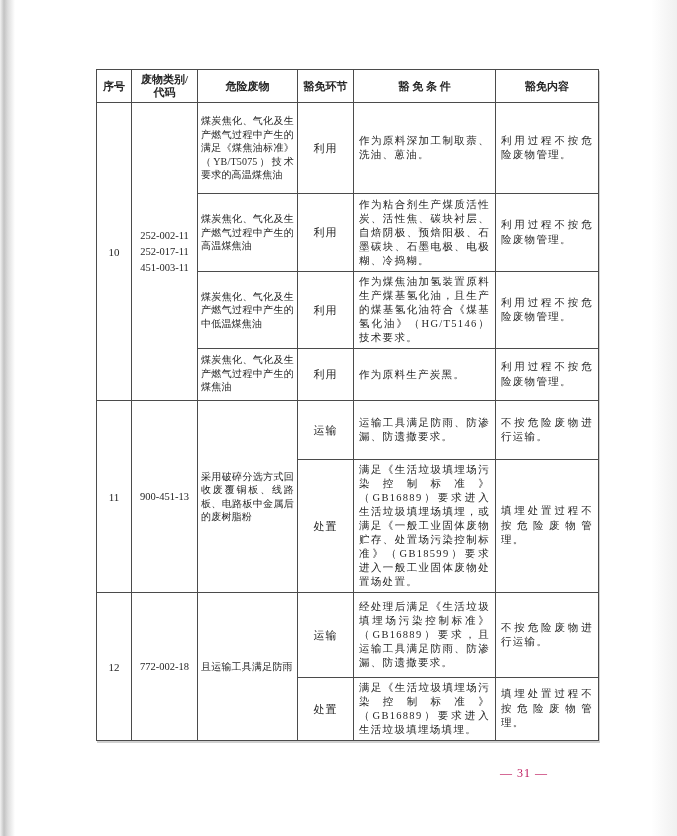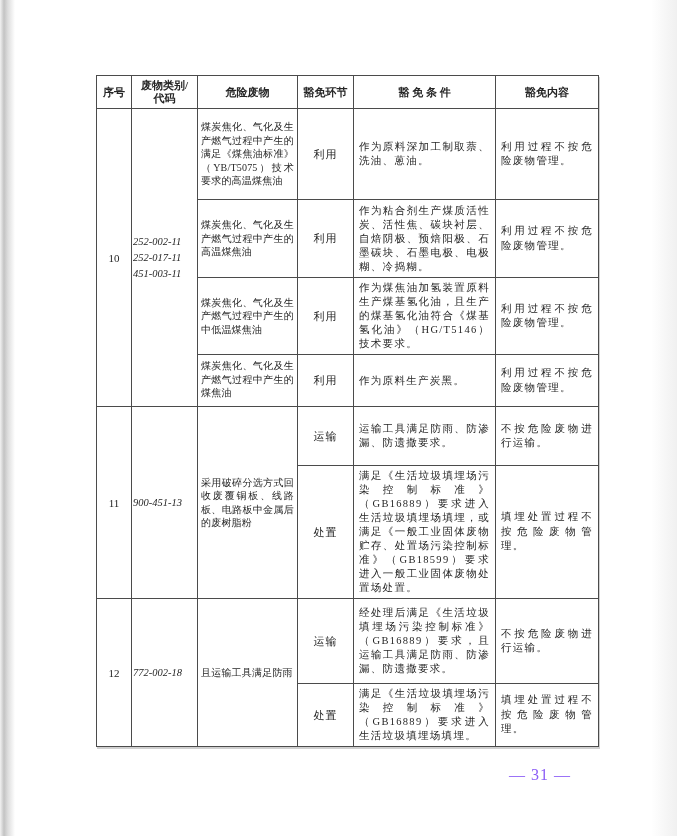--- a/index.html
+++ b/index.html
@@ -26,21 +26,21 @@
     position: absolute;
     right: 0; top: 0;
     width: 26px; height: 100%;
     background: linear-gradient(to left, #f0f0f0 0px, rgba(255,255,255,0) 100%);
     pointer-events: none;
   }
 
   table.doc-table {
     position: absolute;
     left: 96px;
-    top: 75px;
+    top: 69px;
     width: 502px;
     border-collapse: collapse;
     table-layout: fixed;
     box-shadow: 1px 2px 0 rgba(120,120,120,0.35);
   }
   .doc-table th, .doc-table td {
     border: 1px solid #4b4b4b;
     color: #262626;
     vertical-align: middle;
     overflow: hidden;
@@ -52,26 +52,25 @@
     text-align: center;
     padding: 2px 1px;
     white-space: pre-line;
   }
   td.c-seq {
     text-align: center;
     font-size: 11px;
     padding: 2px 1px;
   }
   td.c-code {
-    text-align: left;
+    text-align: center;
     font-size: 10.5px;
     line-height: 16px;
     white-space: pre-line;
     padding: 2px 1px;
-    font-style: italic;
   }
   td.c-waste {
     font-size: 10px;
     line-height: 13.5px;
     letter-spacing: 0.2px;
     text-align: justify;
     padding: 3px 3px;
   }
   td.c-stage {
     text-align: center;
@@ -104,24 +103,24 @@
   tr.rh-11a     { height: 59px; }
   tr.rh-11b     { height: 125px; }
   tr.rh-12a     { height: 85px; }
   tr.rh-12b     { height: 56px; }
 
   .pageno {
     position: absolute;
     top: 766px;
     left: 500px;
     width: 80px;
-    text-align: center;
-    font-size: 16px;
+    text-align: left;
+    font-size: 12px;
     letter-spacing: 1px;
-    color: #8b5cf6;
+    color: #be185d;
   }
 </style>
 </head>
 <body>
 
 <div class="edge-left"></div>
 <div class="edge-right"></div>
 
 <table class="doc-table">
   <colgroup>

